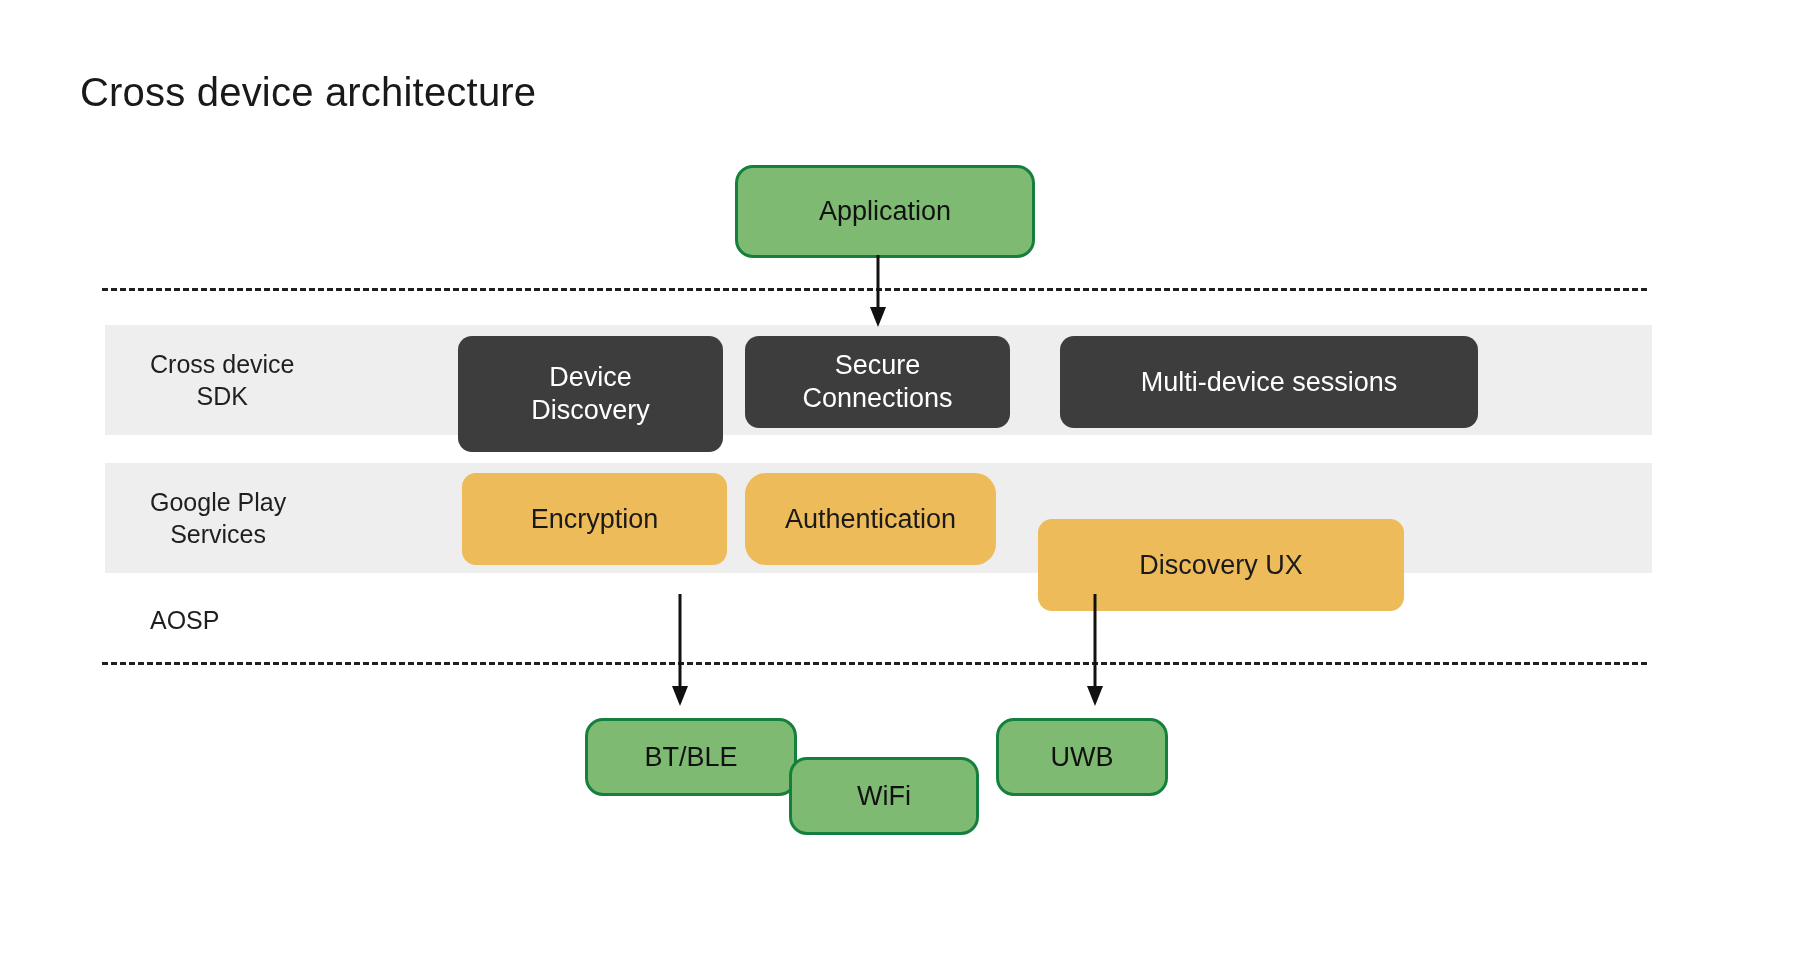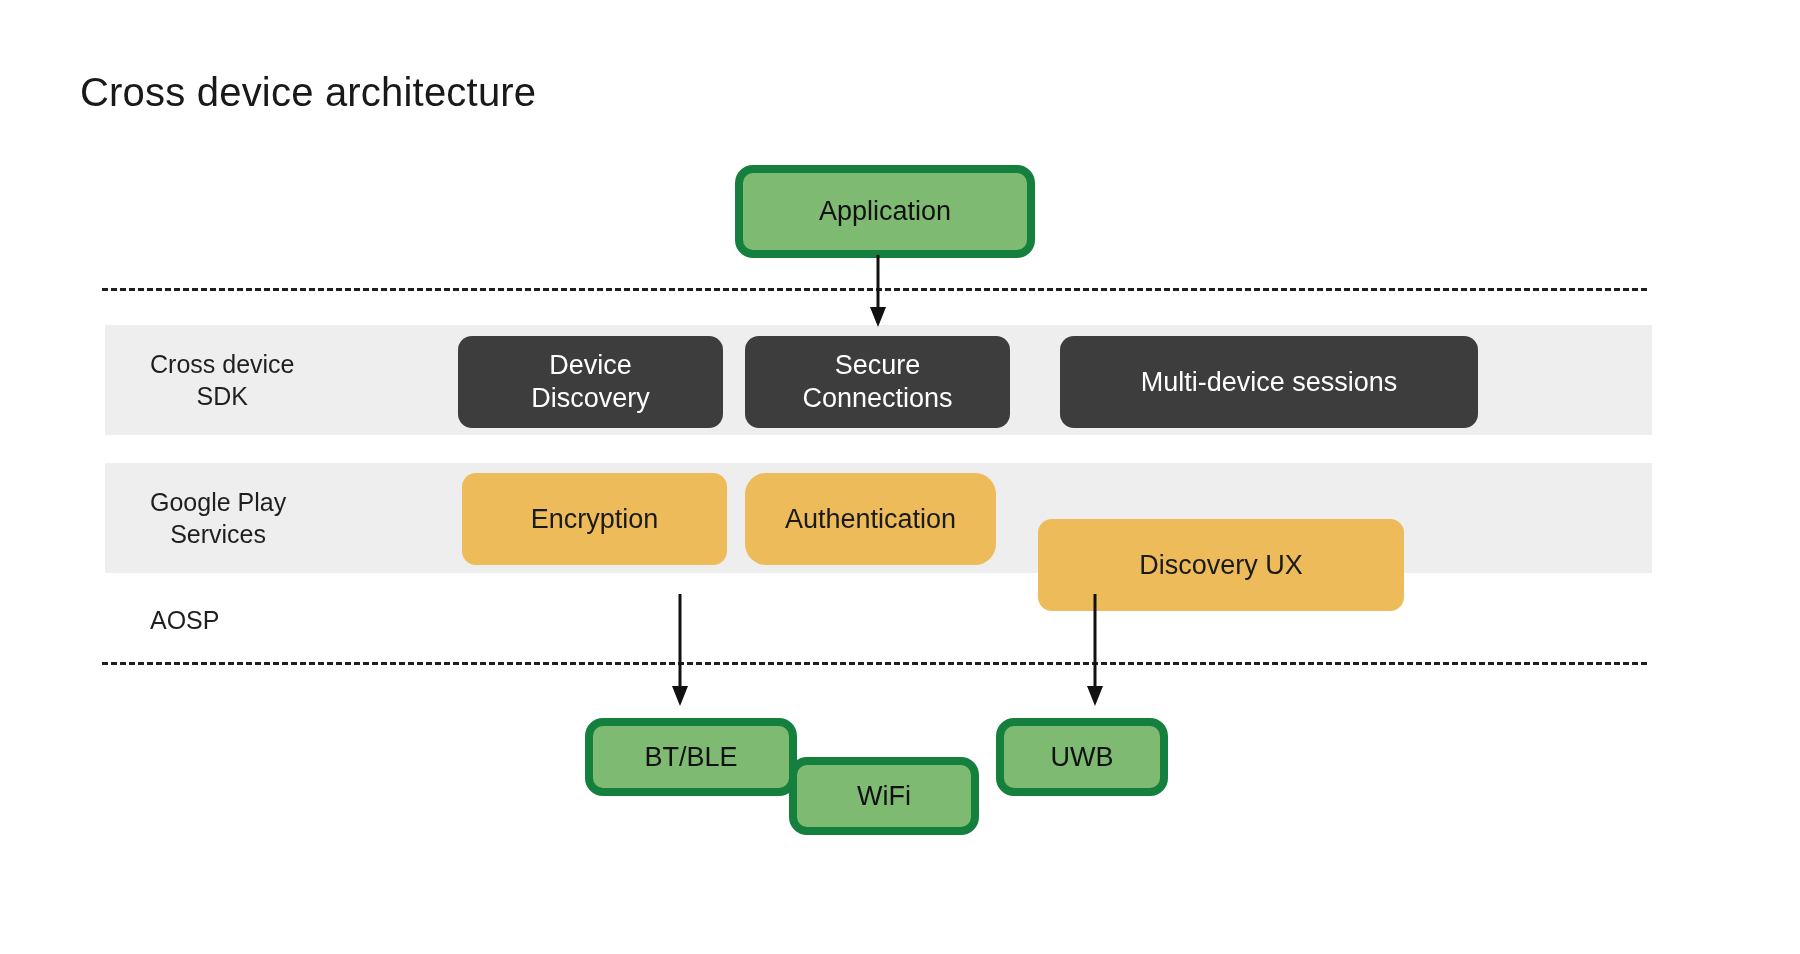--- a/index.html
+++ b/index.html
@@ -91,26 +91,26 @@
     background: #3d3d3d;
     color: #ffffff;
   }
   .node.amber {
     background: #edbb5a;
     color: #1a1a1a;
   }
   .node.green {
     background: #7fba72;
     color: #111111;
-    border: 8px solid #15803d;
+    border: 3px solid #15803d;
     border-radius: 18px;
   }
 
   
-  #node-device-discovery   { left: 458px; top: 336px; width: 265px; height: 92px; }
+  #node-device-discovery   { left: 458px; top: 336px; width: 265px; height: 116px; }
   #node-secure-connections { left: 745px; top: 336px; width: 265px; height: 92px; }
   #node-multi-device       { left: 1060px; top: 336px; width: 418px; height: 92px; text-align: right; }
 
   
   #node-encryption     { left: 462px; top: 473px; width: 265px; height: 92px; }
   #node-authentication { left: 745px; top: 473px; width: 251px; height: 92px; border-radius: 21px; }
   #node-discovery-ux   { left: 1038px; top: 473px; width: 366px; height: 92px; margin-top: 46px; }
 
   
   #node-application { left: 735px; top: 165px; width: 300px; height: 93px; }

